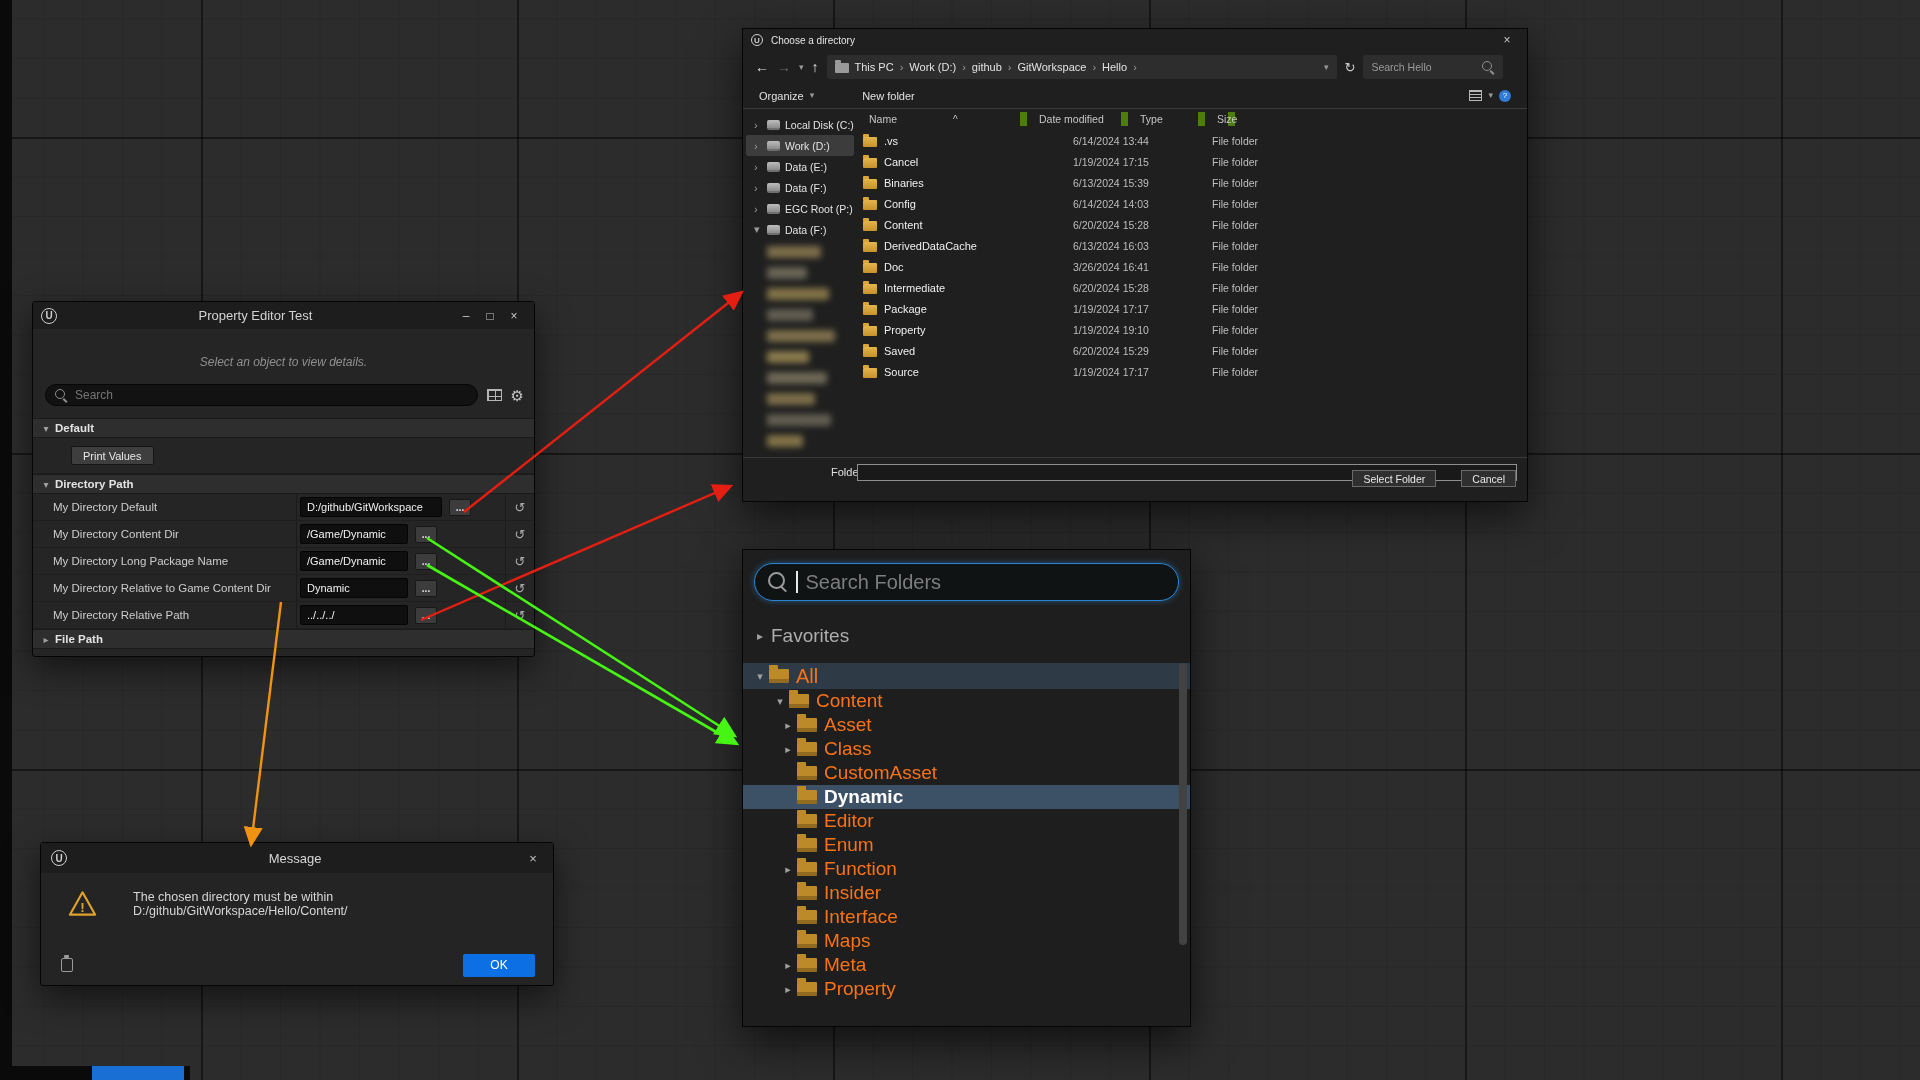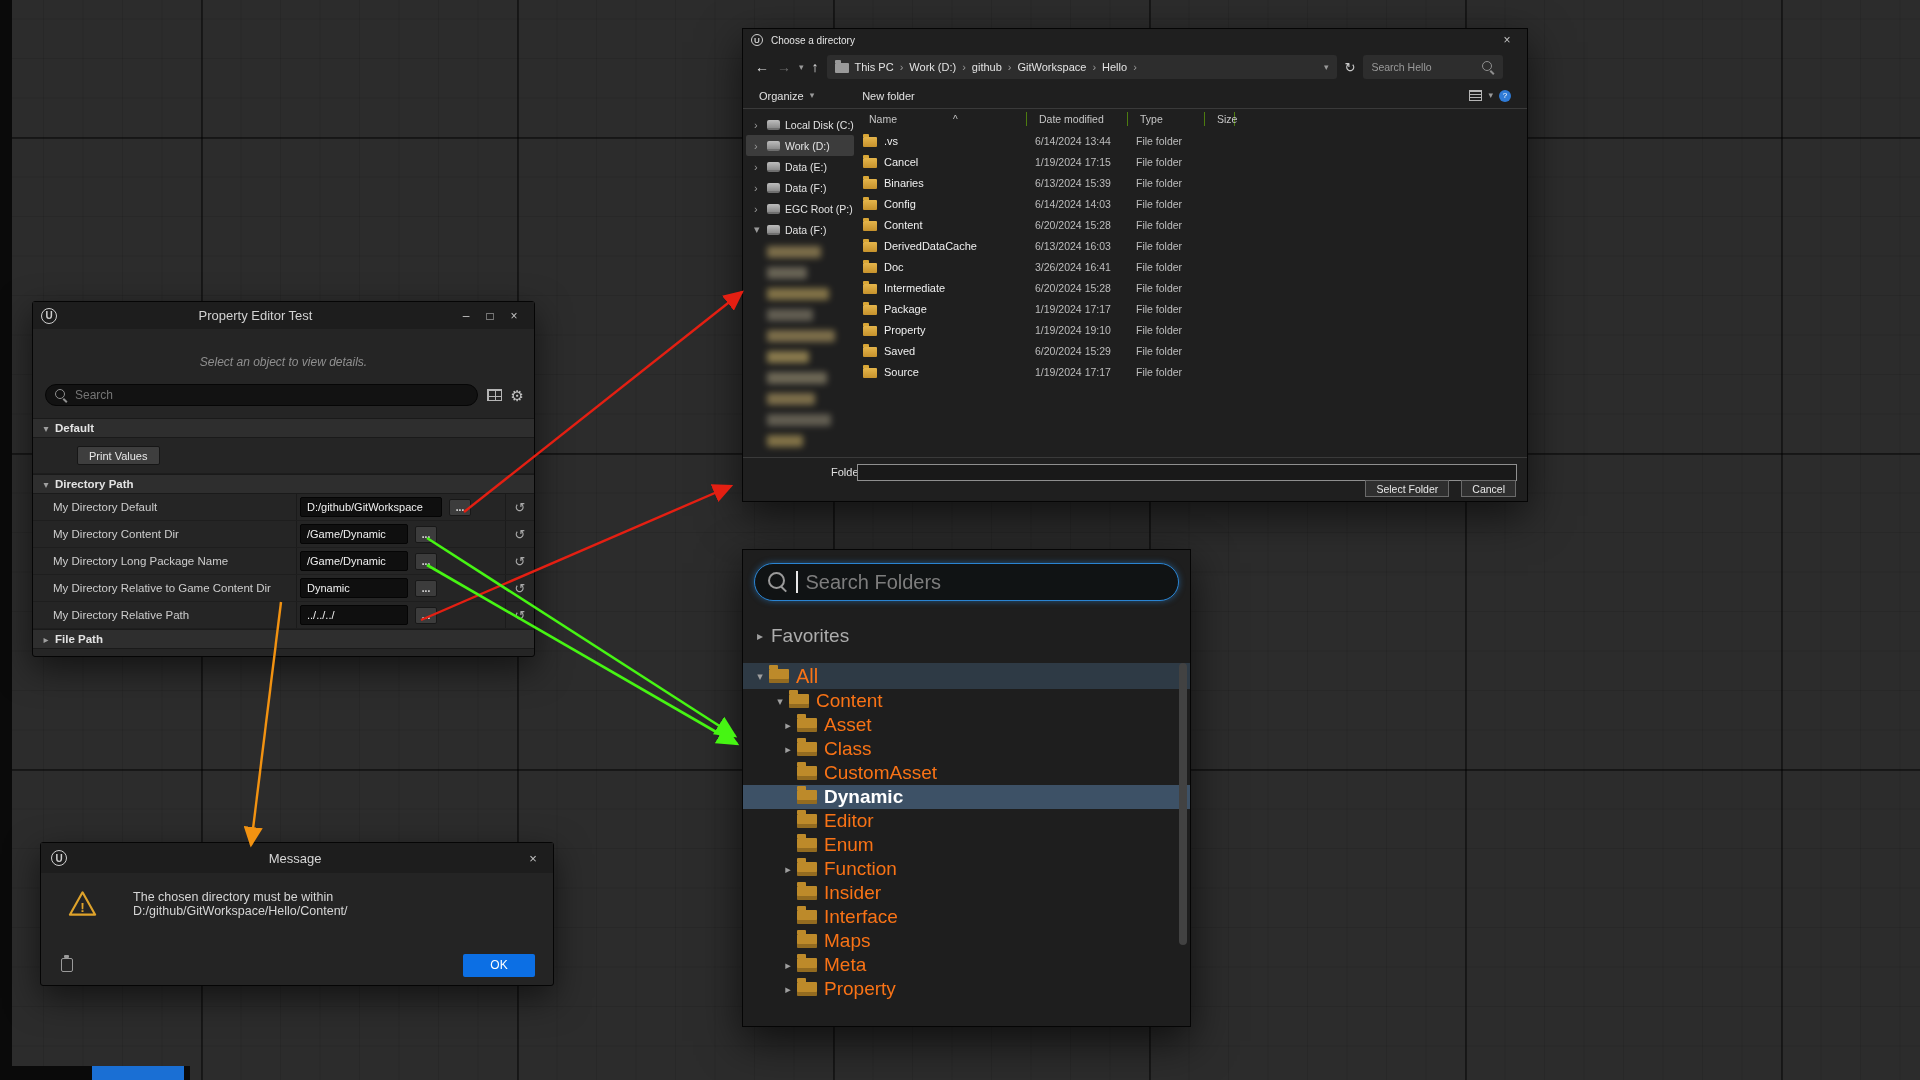--- a/index.html
+++ b/index.html
@@ -58,21 +58,21 @@
        background:#121212; border:1px solid #060606; border-radius:11px; }
   .pe-searchbox input{ flex:1; background:transparent; border:none; outline:none; color:#ddd; font-size:12px; }
   .pe-searchbox input::placeholder{ color:#757575; }
   .gear{ color:#c4c4c4; font-size:15px; line-height:1; }
   .pe-sec{ margin-top:12px; height:20px; background:#2e2e2e; border-top:1px solid #1a1a1a; border-bottom:1px solid #1a1a1a;
        display:flex; align-items:center; padding-left:6px; gap:2px; }
   .pe-sec.tight{ margin-top:0; }
   .pe-sec-label{ font-size:11.5px; font-weight:bold; color:#e3e3e3; }
   .pe-printrow{ height:36px; display:flex; align-items:center; padding-left:38px; border-bottom:1px solid #1d1d1d; }
   .pe-btn{ height:19px; padding:0 11px; background:#3e3e3e; border:1px solid #161616; border-radius:2px;
-       color:#e8e8e8; font-size:11px; font-family:inherit;margin-left:6px; }
+       color:#e8e8e8; font-size:11px; font-family:inherit; }
   .pe-row{ display:grid; grid-template-columns:264px 1fr 29px; height:27px; align-items:center; border-bottom:1px solid #1e1e1e; }
   .pe-lab{ padding-left:20px; font-size:11.5px; color:#cdcdcd; white-space:nowrap; overflow:hidden;
        border-right:1px solid #1b1b1b; height:100%; display:flex; align-items:center; }
   .pe-val{ display:flex; align-items:center; padding-left:3px; }
   .pe-box{ display:inline-flex; align-items:center; height:20px; padding:0 6px; width:108px;
        background:#0f0f0f; border:1px solid #050505; border-radius:2px; color:#f0f0f0; font-size:11px; white-space:nowrap; overflow:hidden; }
   .pe-box.wide{ width:142px; }
   .pe-dots{ margin-left:7px; width:22px; height:17px; background:#3c3c3c; border:1px solid #181818; border-radius:2px;
        color:#e0e0e0; font-size:10px; font-weight:bold; line-height:9px; font-family:inherit; }
   .pe-reset{ border-left:1px solid #1b1b1b; height:100%; display:flex; align-items:center; justify-content:center;
@@ -118,34 +118,34 @@
   .fd-body{ position:absolute; top:81px; left:0; right:0; bottom:44px; display:flex; }
   .fd-side{ width:114px; padding-top:4px; overflow:hidden; }
   .sb-item{ height:21px; display:flex; align-items:center; gap:5px; padding-left:8px; margin:0 3px; border-radius:2px; }
   .sb-item.sel{ background:#3c3c3c; }
   .sb-chev{ color:#9a9a9a; font-size:11px; width:8px; flex:none; }
   .sb-lab{ color:#e3e3e3; font-size:10.5px; white-space:nowrap; }
   .sb-redacts{ padding:6px 0 0 24px; }
   .redact{ height:12px; border-radius:2px; margin-bottom:9px; filter:blur(3px); opacity:.85; }
   .fd-files{ flex:1; position:relative; }
   .fd-cols{ display:grid; grid-template-columns:170px 101px 77px 30px 1fr; height:18px; align-items:center; color:#c6c6c6; font-size:10.5px; }
-  .fd-cols > span{ padding-left:12px; border-right:1px solid #4d7c0f; height:14px; display:flex; align-items:center; }
+  .fd-cols > span{ padding-left:12px; border-right:7px solid #4d7c0f; height:14px; display:flex; align-items:center; }
   .fd-cols > span:last-child{ border-right:none; }
   .sort{ margin-left:56px; color:#c6c6c6; font-size:10px; }
   .fd-list{ position:absolute; top:20px; left:0; right:0; bottom:0; overflow:hidden; }
-  .fd-rowi{ display:grid; grid-template-columns:170px 101px 77px 1fr; height:21px; align-items:center; }
+  .fd-rowi{ display:grid; grid-template-columns:170px 101px 77px 1fr; height:21px; align-items:center;gap:38px; }
   .fd-cell1{ display:flex; align-items:center; gap:7px; padding-left:6px; }
   .fd-name{ color:#efefef; font-size:11px; white-space:nowrap; }
   .fd-date,.fd-type{ color:#bdbdbd; font-size:10.5px; padding-left:8px; white-space:nowrap; }
   .fd-footer{ position:absolute; left:0; right:0; bottom:0; height:44px; border-top:1px solid #3a3a3a; }
   .fd-folderrow{ position:absolute; top:5px; left:0; right:10px; height:18px; display:flex; align-items:center; }
   .fd-folderlab{ margin-left:88px; width:26px; color:#e0e0e0; font-size:11px; flex:none; margin-right:0; }
   .fd-folderinput{ flex:1; margin-left:0; height:17px; background:#191919; border:1px solid #8f8f8f;
        color:#ddd; font-size:11px; padding:0 4px; outline:none; }
-  .fd-btnrow{ position:absolute; bottom:4px; right:11px; display:flex; gap:12px; }
+  .fd-btnrow{ position:absolute; bottom:14px; right:11px; display:flex; gap:25px; }
   .fd-btn{ height:17px; padding:0 10px; background:#2f2f2f; border:1px solid #6a6a6a; color:#e8e8e8;
        font-size:10.5px; font-family:inherit; }
 
   
   .fp{ position:absolute; left:742px; top:549px; width:449px; height:478px; background:#1e1e1e;
        border:1px solid #050505; box-shadow:0 14px 40px rgba(0,0,0,.65); }
   .fp-search{ margin:13px 11px 0 11px; height:38px; border:1px solid var(--search-focus); border-radius:19px;
        background:#101314; box-shadow:0 0 6px rgba(42,132,210,.55); display:flex; align-items:center; gap:8px; padding:0 13px; }
   .caret{ width:1.5px; height:22px; background:#e8e8e8; flex:none; }
   .fp-search input{ flex:1; min-width:0; background:transparent; border:none; outline:none; color:#ddd; font-size:20px; }

